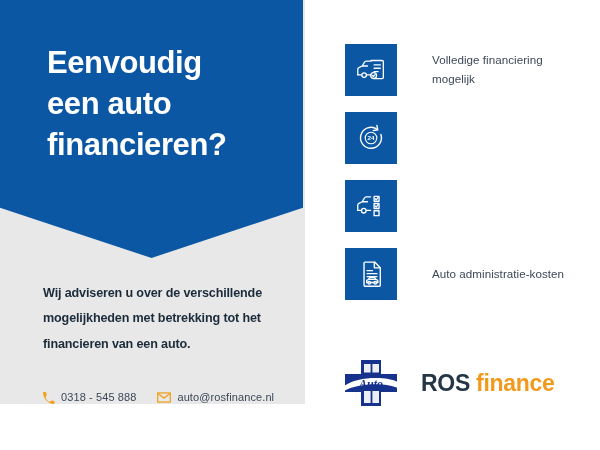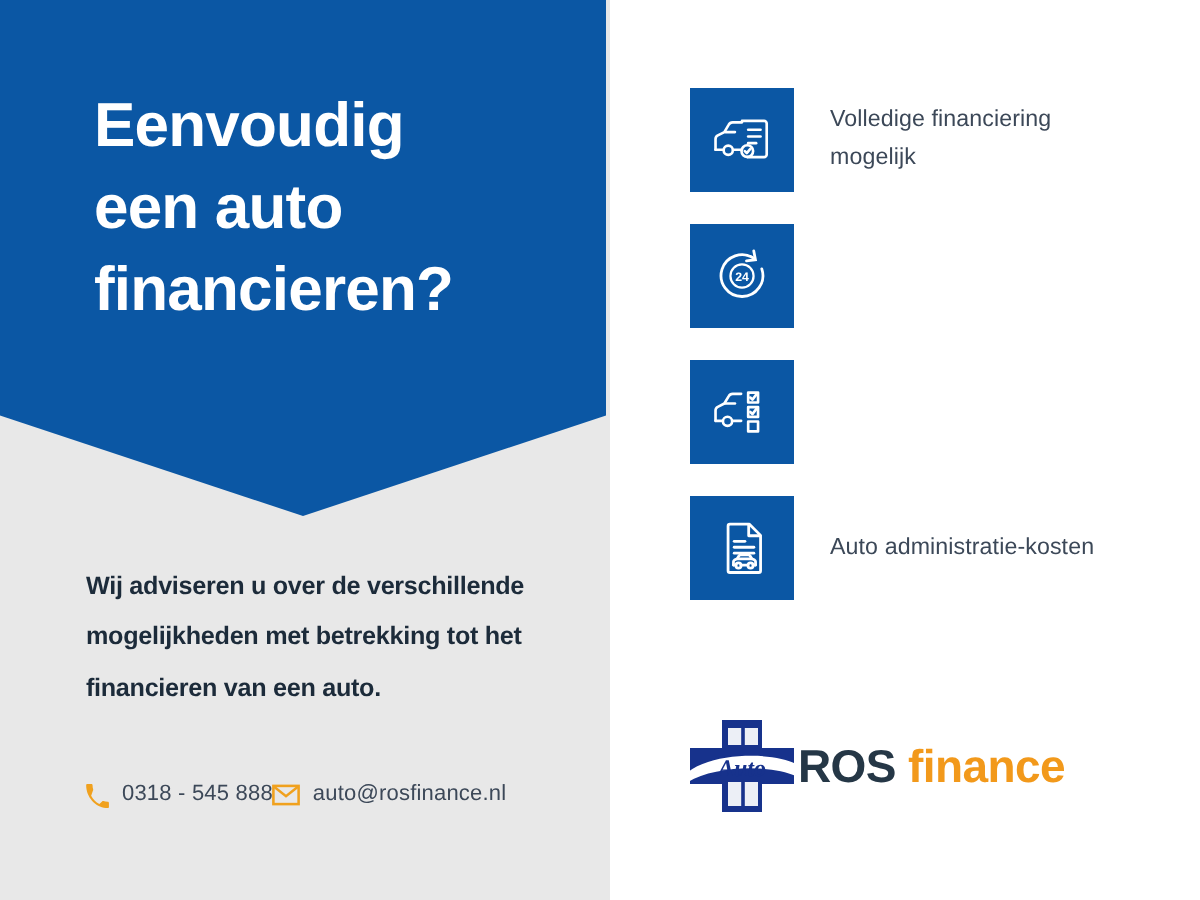--- a/index.html
+++ b/index.html
@@ -18,21 +18,21 @@
     height: 450px;
     background: #ffffff;
   }
 
   
   .left-panel {
     position: absolute;
     left: 0;
     top: 0;
     width: 305px;
-    height: 450px;
+    height: 404px;
     background: #e8e8e8;
   }
 
   .blue-hero {
     position: absolute;
     left: 0;
     top: 0;
     width: 303px;
     height: 258px;
     background: #0b57a4;
@@ -62,21 +62,21 @@
     line-height: 2.01;
     letter-spacing: -0.15px;
   }
 
   .contact-row {
     position: absolute;
     left: 41px;
     top: 390px;
     display: flex;
     align-items: center;
-    gap: 0;
+    gap: 21px;
   }
 
   .contact-item {
     display: flex;
     align-items: center;
     gap: 6px;
     color: #3c4858;
     font-size: 11px;
     letter-spacing: 0.1px;
   }
@@ -102,21 +102,21 @@
 
   .feature-list {
     position: absolute;
     left: 40px;
     top: 44px;
   }
 
   .feature {
     display: flex;
     align-items: center;
-    gap: 18px;
+    gap: 35px;
     height: 52px;
     margin-bottom: 16px;
   }
 
   .feature-icon {
     flex: 0 0 auto;
     width: 52px;
     height: 52px;
     background: #0b57a4;
     display: flex;
@@ -144,20 +144,21 @@
   .partner-title {
     color: #1c2b3a;
     font-size: 12.7px;
     font-weight: 700;
     letter-spacing: -0.1px;
   }
 
   .partner-logos {
     display: flex;
     align-items: center;
+    gap: 22px;
     margin-top: 17px;
   }
 
   .auto-logo { width: 56px; height: 50px; display: block; }
 
   .ros-wordmark {
     font-size: 23px;
     font-weight: 700;
     letter-spacing: -0.3px;
     white-space: nowrap;

